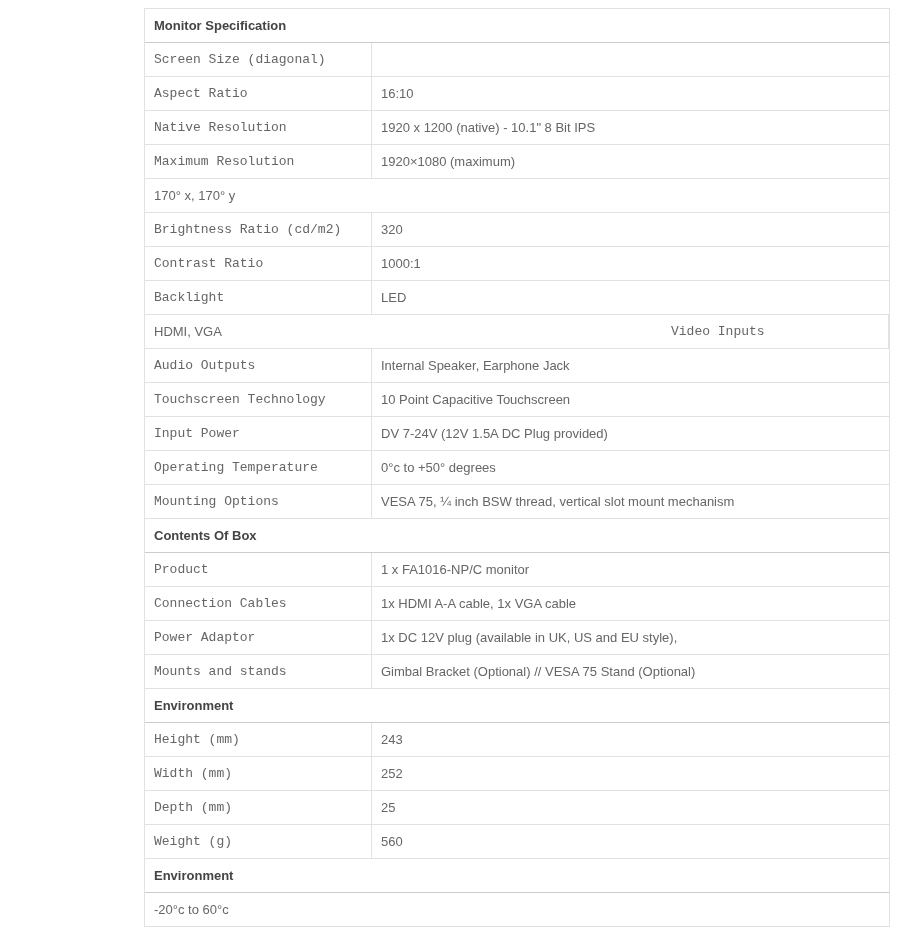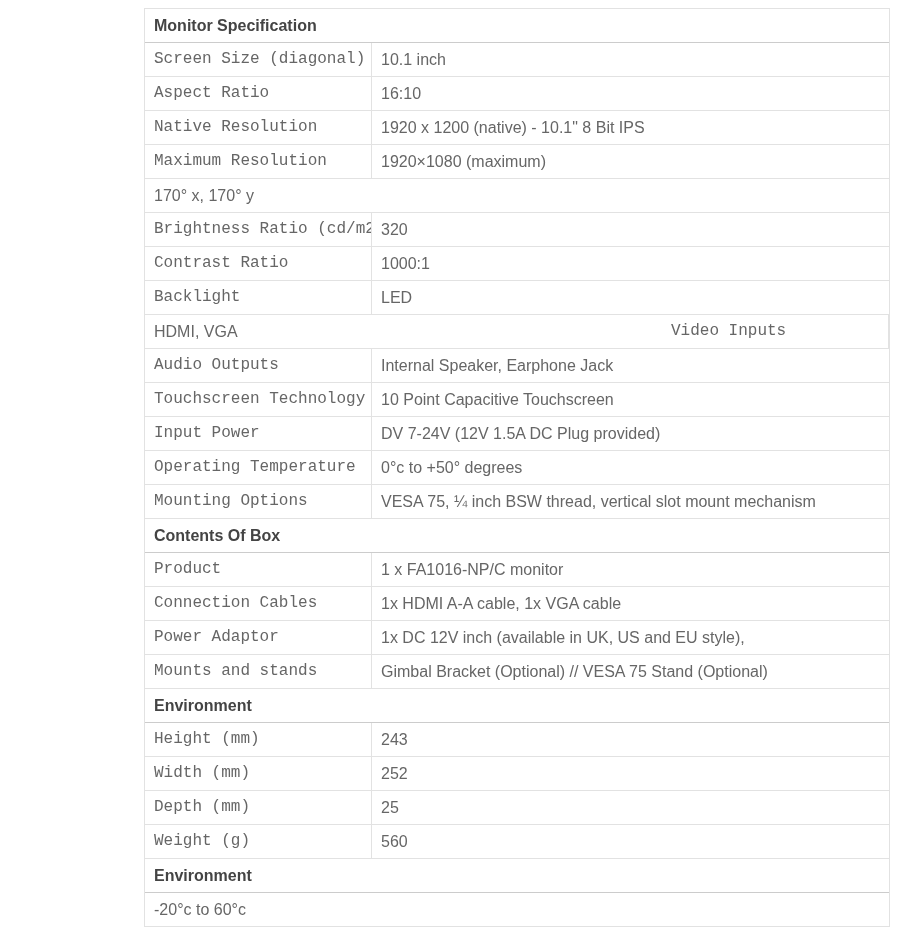--- a/index.html
+++ b/index.html
@@ -22,21 +22,21 @@
     left: 144px;
     top: 8px;
     width: 746px;
     box-sizing: border-box;
     border: 1px solid var(--border);
     background: #ffffff;
   }
   .row {
     height: 33px;
     border-bottom: 1px solid var(--border);
-    font-size: 16px;
+    font-size: 13px;
     box-sizing: content-box;
   }
   .row:last-child {
     border-bottom: none;
   }
   .section-row {
     border-bottom: 1px solid var(--header-border);
     font-weight: bold;
     color: var(--header-text);
     line-height: 33px;
@@ -64,21 +64,20 @@
     padding-left: 9px;
   }
 </style>
 </head>
 <body>
 
 <div class="spec-table" id="table-root">
     <div class="row section-row"><span>Monitor Specification</span></div>
     <div class="row spec-row">
       <div class="cell cell-label">Screen Size (diagonal)</div>
-      <div class="cell cell-value">10.1 inch</div>
     </div>
     <div class="row spec-row">
       <div class="cell cell-label">Aspect Ratio</div>
       <div class="cell cell-value">16:10</div>
     </div>
     <div class="row spec-row">
       <div class="cell cell-label">Native Resolution</div>
       <div class="cell cell-value">1920 x 1200 (native) - 10.1" 8 Bit IPS</div>
     </div>
     <div class="row spec-row">
@@ -128,21 +127,21 @@
     <div class="row spec-row">
       <div class="cell cell-label">Product</div>
       <div class="cell cell-value">1 x FA1016-NP/C monitor</div>
     </div>
     <div class="row spec-row">
       <div class="cell cell-label">Connection Cables</div>
       <div class="cell cell-value">1x HDMI A-A cable, 1x VGA cable</div>
     </div>
     <div class="row spec-row">
       <div class="cell cell-label">Power Adaptor</div>
-      <div class="cell cell-value">1x DC 12V inch (available in UK, US and EU style),</div>
+      <div class="cell cell-value">1x DC 12V plug (available in UK, US and EU style),</div>
     </div>
     <div class="row spec-row">
       <div class="cell cell-label">Mounts and stands</div>
       <div class="cell cell-value">Gimbal Bracket (Optional) // VESA 75 Stand (Optional)</div>
     </div>
     <div class="row section-row"><span>Environment</span></div>
     <div class="row spec-row">
       <div class="cell cell-label">Height (mm)</div>
       <div class="cell cell-value">243</div>
     </div>

